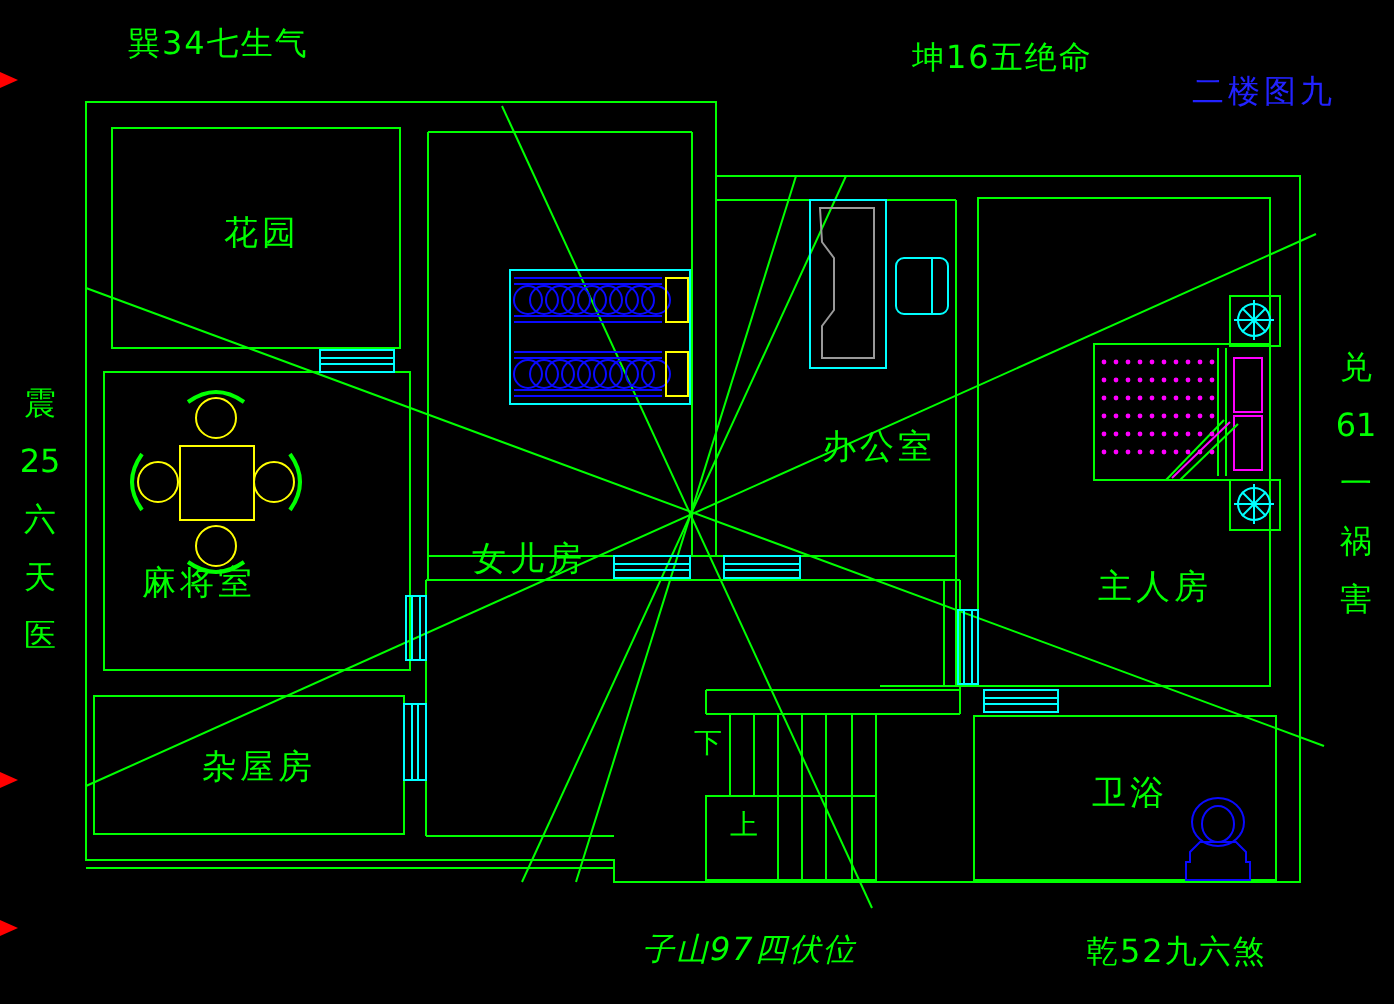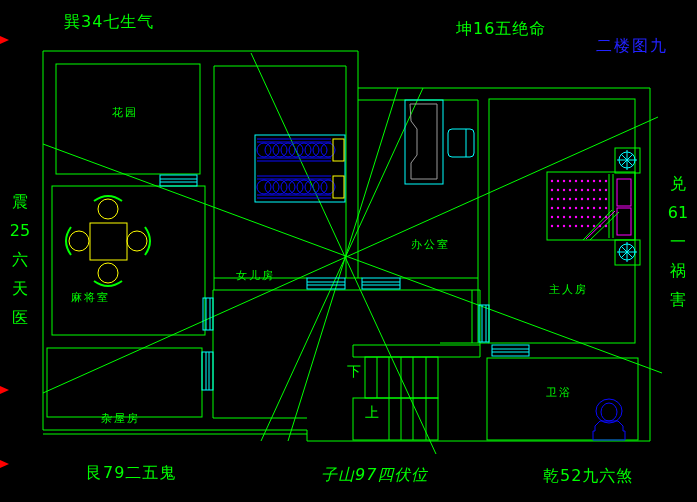--- a/index.html
+++ b/index.html
@@ -8,21 +8,21 @@
   .stage svg{position:absolute;left:0;top:0;}
   
   .g{stroke:#00FF00;fill:none;stroke-width:1;}
   .g2{stroke:#00FF00;fill:none;stroke-width:2;}
   .c{stroke:#00FFFF;fill:none;stroke-width:1;}
   .b{stroke:#0A0AFF;fill:none;stroke-width:1;}
   .y{stroke:#FFFF00;fill:none;stroke-width:1;}
   .m{stroke:#FF00FF;fill:none;stroke-width:1;}
   .gray{stroke:#9a9a9a;fill:none;stroke-width:1;}
   .lbl{position:absolute;color:#00FF00;font-size:16px;letter-spacing:1px;white-space:nowrap;}
-  .room-lbl{position:absolute;color:#00FF00;font-size:11px;letter-spacing:2px;white-space:nowrap;}
+  .room-lbl{position:absolute;color:#00FF00;font-size:17px;letter-spacing:2px;white-space:nowrap;}
   .stair-lbl{position:absolute;color:#00FF00;font-size:14px;}
   .title-lbl{position:absolute;color:#2222FF;font-size:16px;letter-spacing:2px;text-align:center;}
   .vcol{position:absolute;display:flex;flex-direction:column;align-items:center;
         color:#00FF00;font-size:16px;width:30px;}
   .vcol span{line-height:1.0;margin-bottom:13px;}
 </style>
 </head>
 <body>
 
 <div class="stage">
@@ -293,28 +293,27 @@
   </div>
 
   <div class="vcol" style="left:663px;top:176px;">
     <span>兑</span>
     <span>61</span>
     <span>一</span>
     <span>祸</span>
     <span>害</span>
   </div>
 
-  <div class="lbl" style="left:86px;top:463px;">艮79二五鬼</div>
   <div class="lbl" style="left:321px;top:465px;font-style:italic;">子山97四伏位</div>
   <div class="lbl" style="left:543px;top:466px;">乾52九六煞</div>
 
   <div class="room-lbl" style="left:112px;top:105px;">花园</div>
-  <div class="room-lbl" style="left:71px;top:290px;">麻将室</div>
+  <div class="room-lbl" style="left:71px;top:280px;">麻将室</div>
   <div class="room-lbl" style="left:236px;top:230px;margin-top:38px;">女儿房</div>
-  <div class="room-lbl" style="left:411px;top:237px;">办公室</div>
+  <div class="room-lbl" style="left:411px;top:212px;">办公室</div>
   <div class="room-lbl" style="left:549px;top:282px;">主人房</div>
-  <div class="room-lbl" style="left:101px;top:372px;margin-top:39px;">杂屋房</div>
+  <div class="room-lbl" style="left:101px;top:372px;">杂屋房</div>
   <div class="room-lbl" style="left:546px;top:385px;">卫浴</div>
 
   <div class="stair-lbl" style="left:347px;top:363px;">下</div>
   <div class="stair-lbl" style="left:365px;top:404px;">上</div>
 
 </div>
 
 </body></html>

